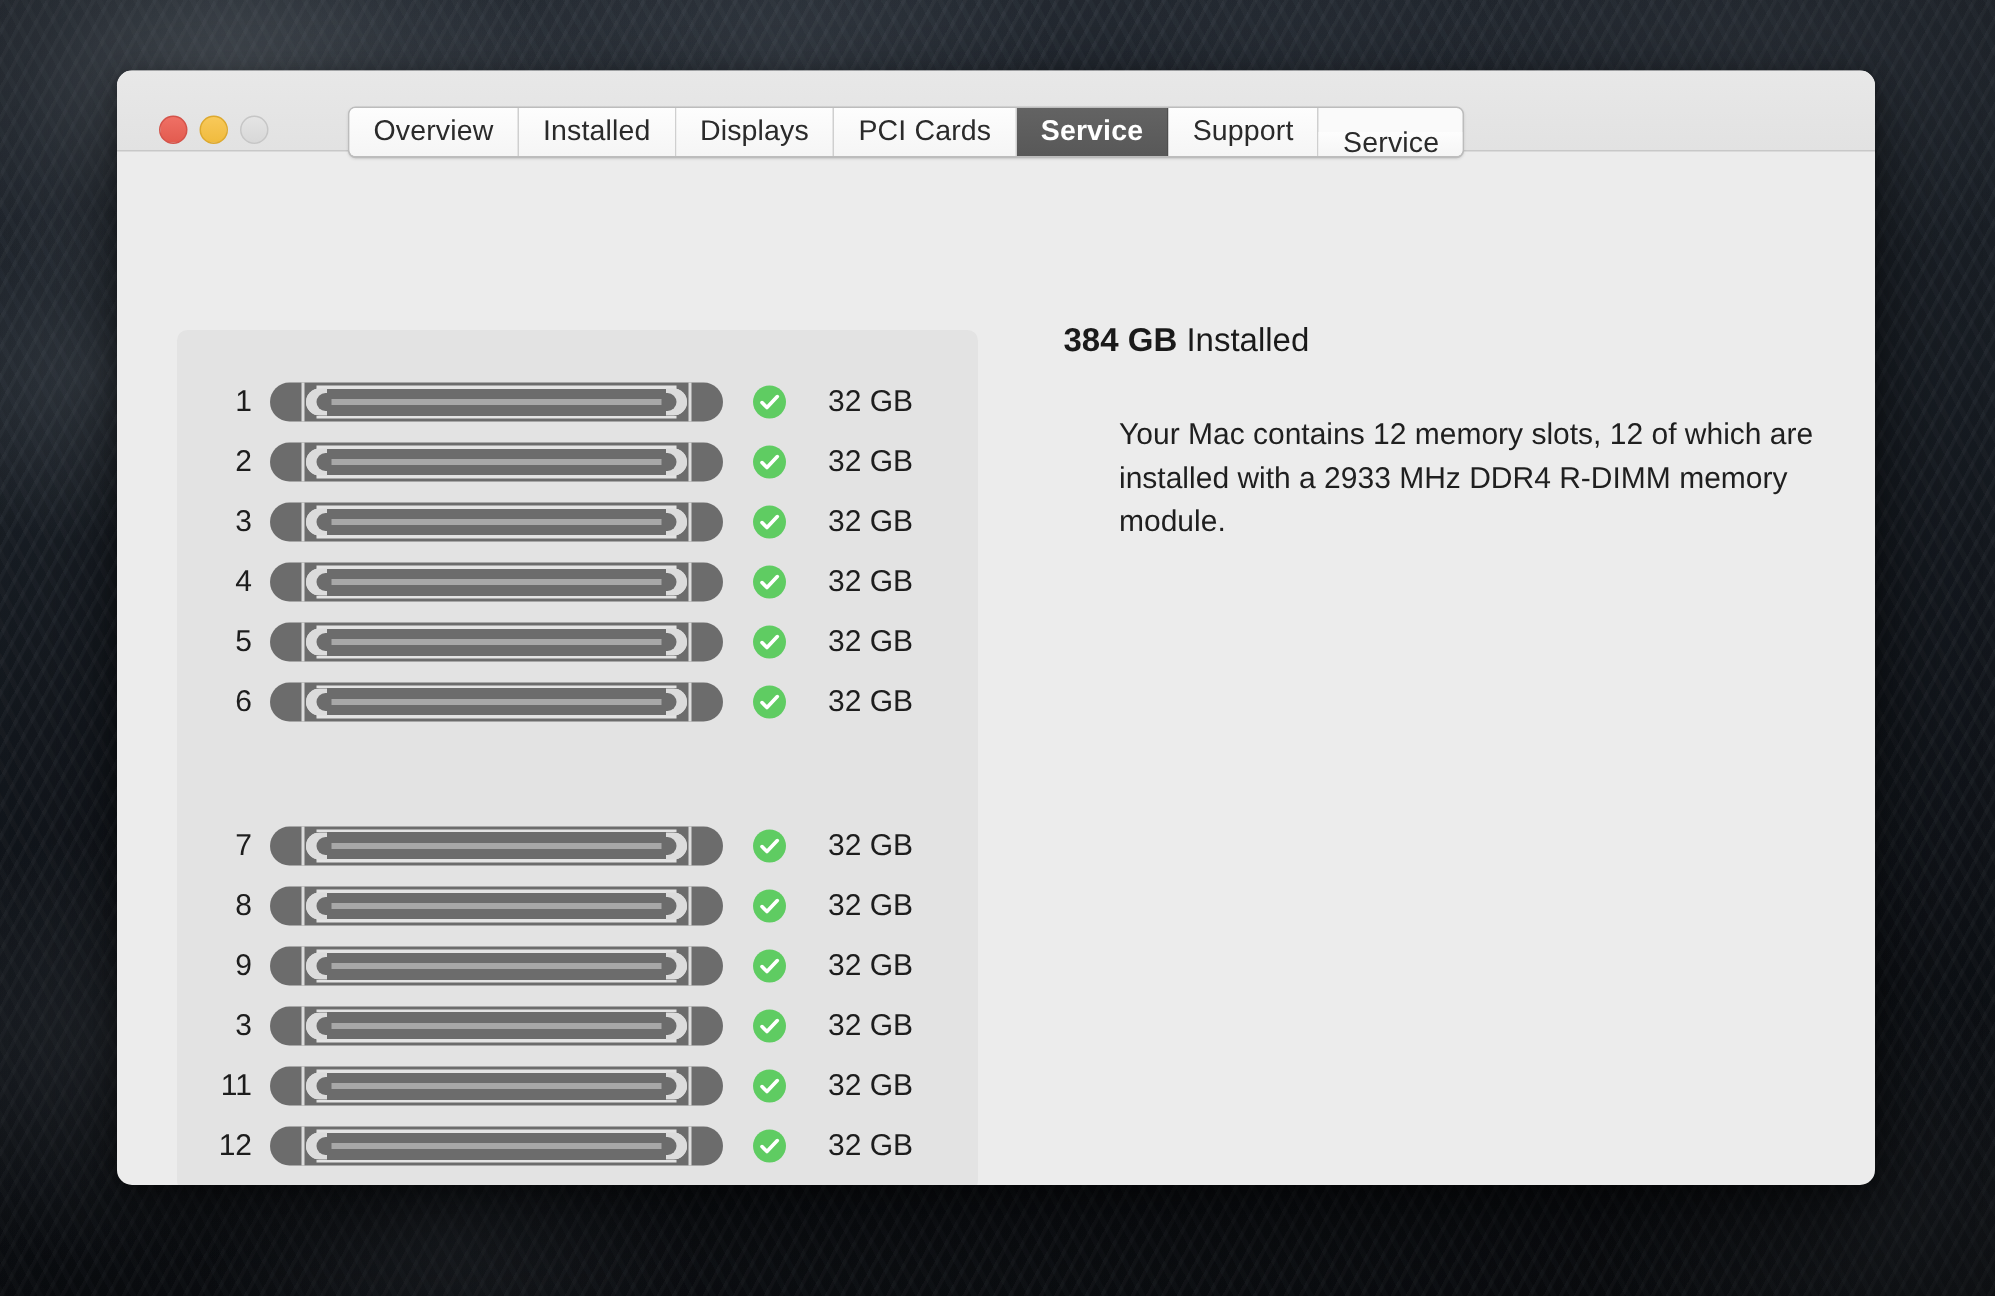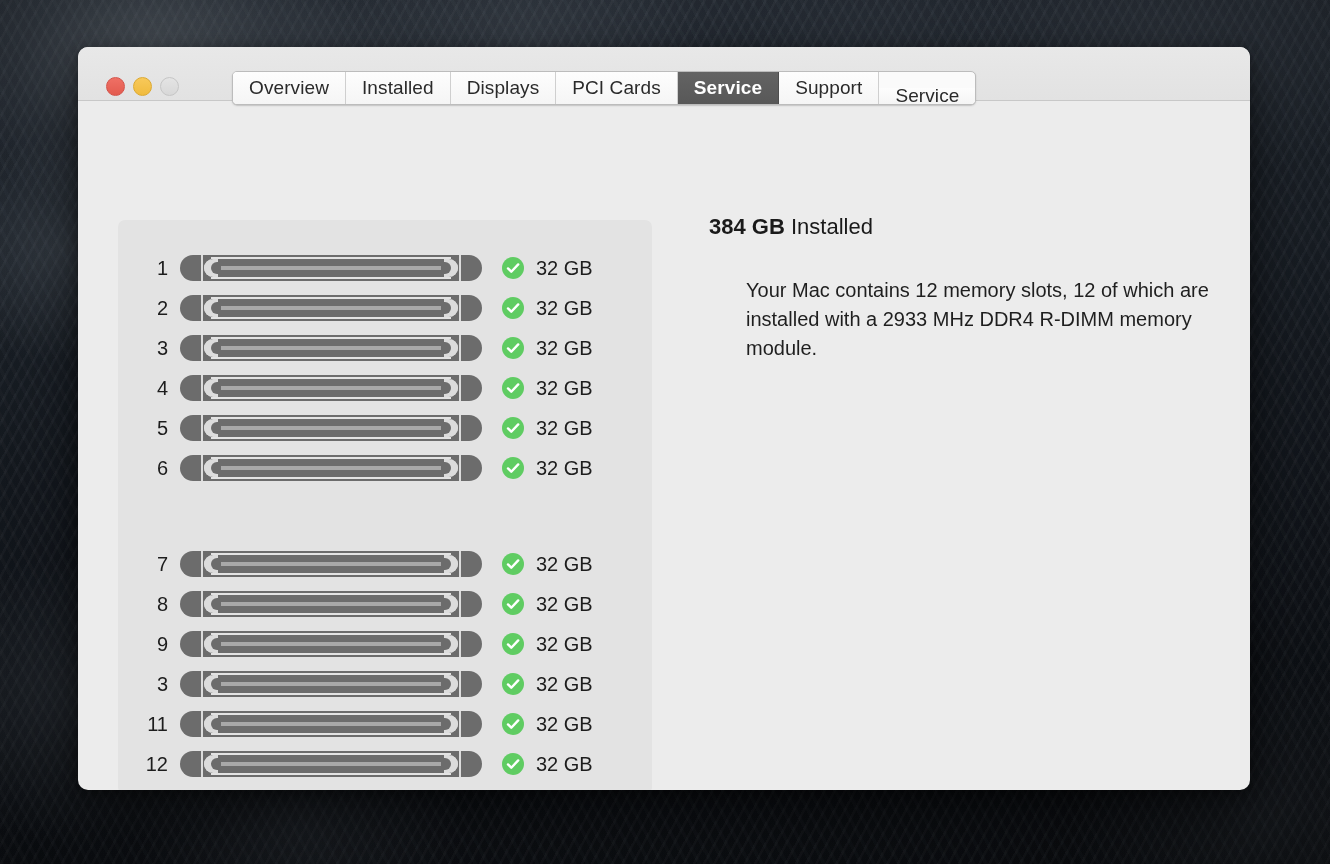--- a/index.html
+++ b/index.html
@@ -238,21 +238,21 @@
     position: relative;
     width: 22px; height: 22px;
     margin-left: 20px;
     border-radius: 50%;
     background: #5fcc62;
     flex: 0 0 auto;
   }
   .check svg { position: absolute; left: 0; top: 0; }
 
   .slot-size {
-    margin-left: 12px;
+    margin-left: 28px;
     font-size: 20px;
     color: #1d1d1d;
     white-space: nowrap;
   }
 
   
   #info-panel {
     position: absolute;
     left: 631px;
     top: 113px;

